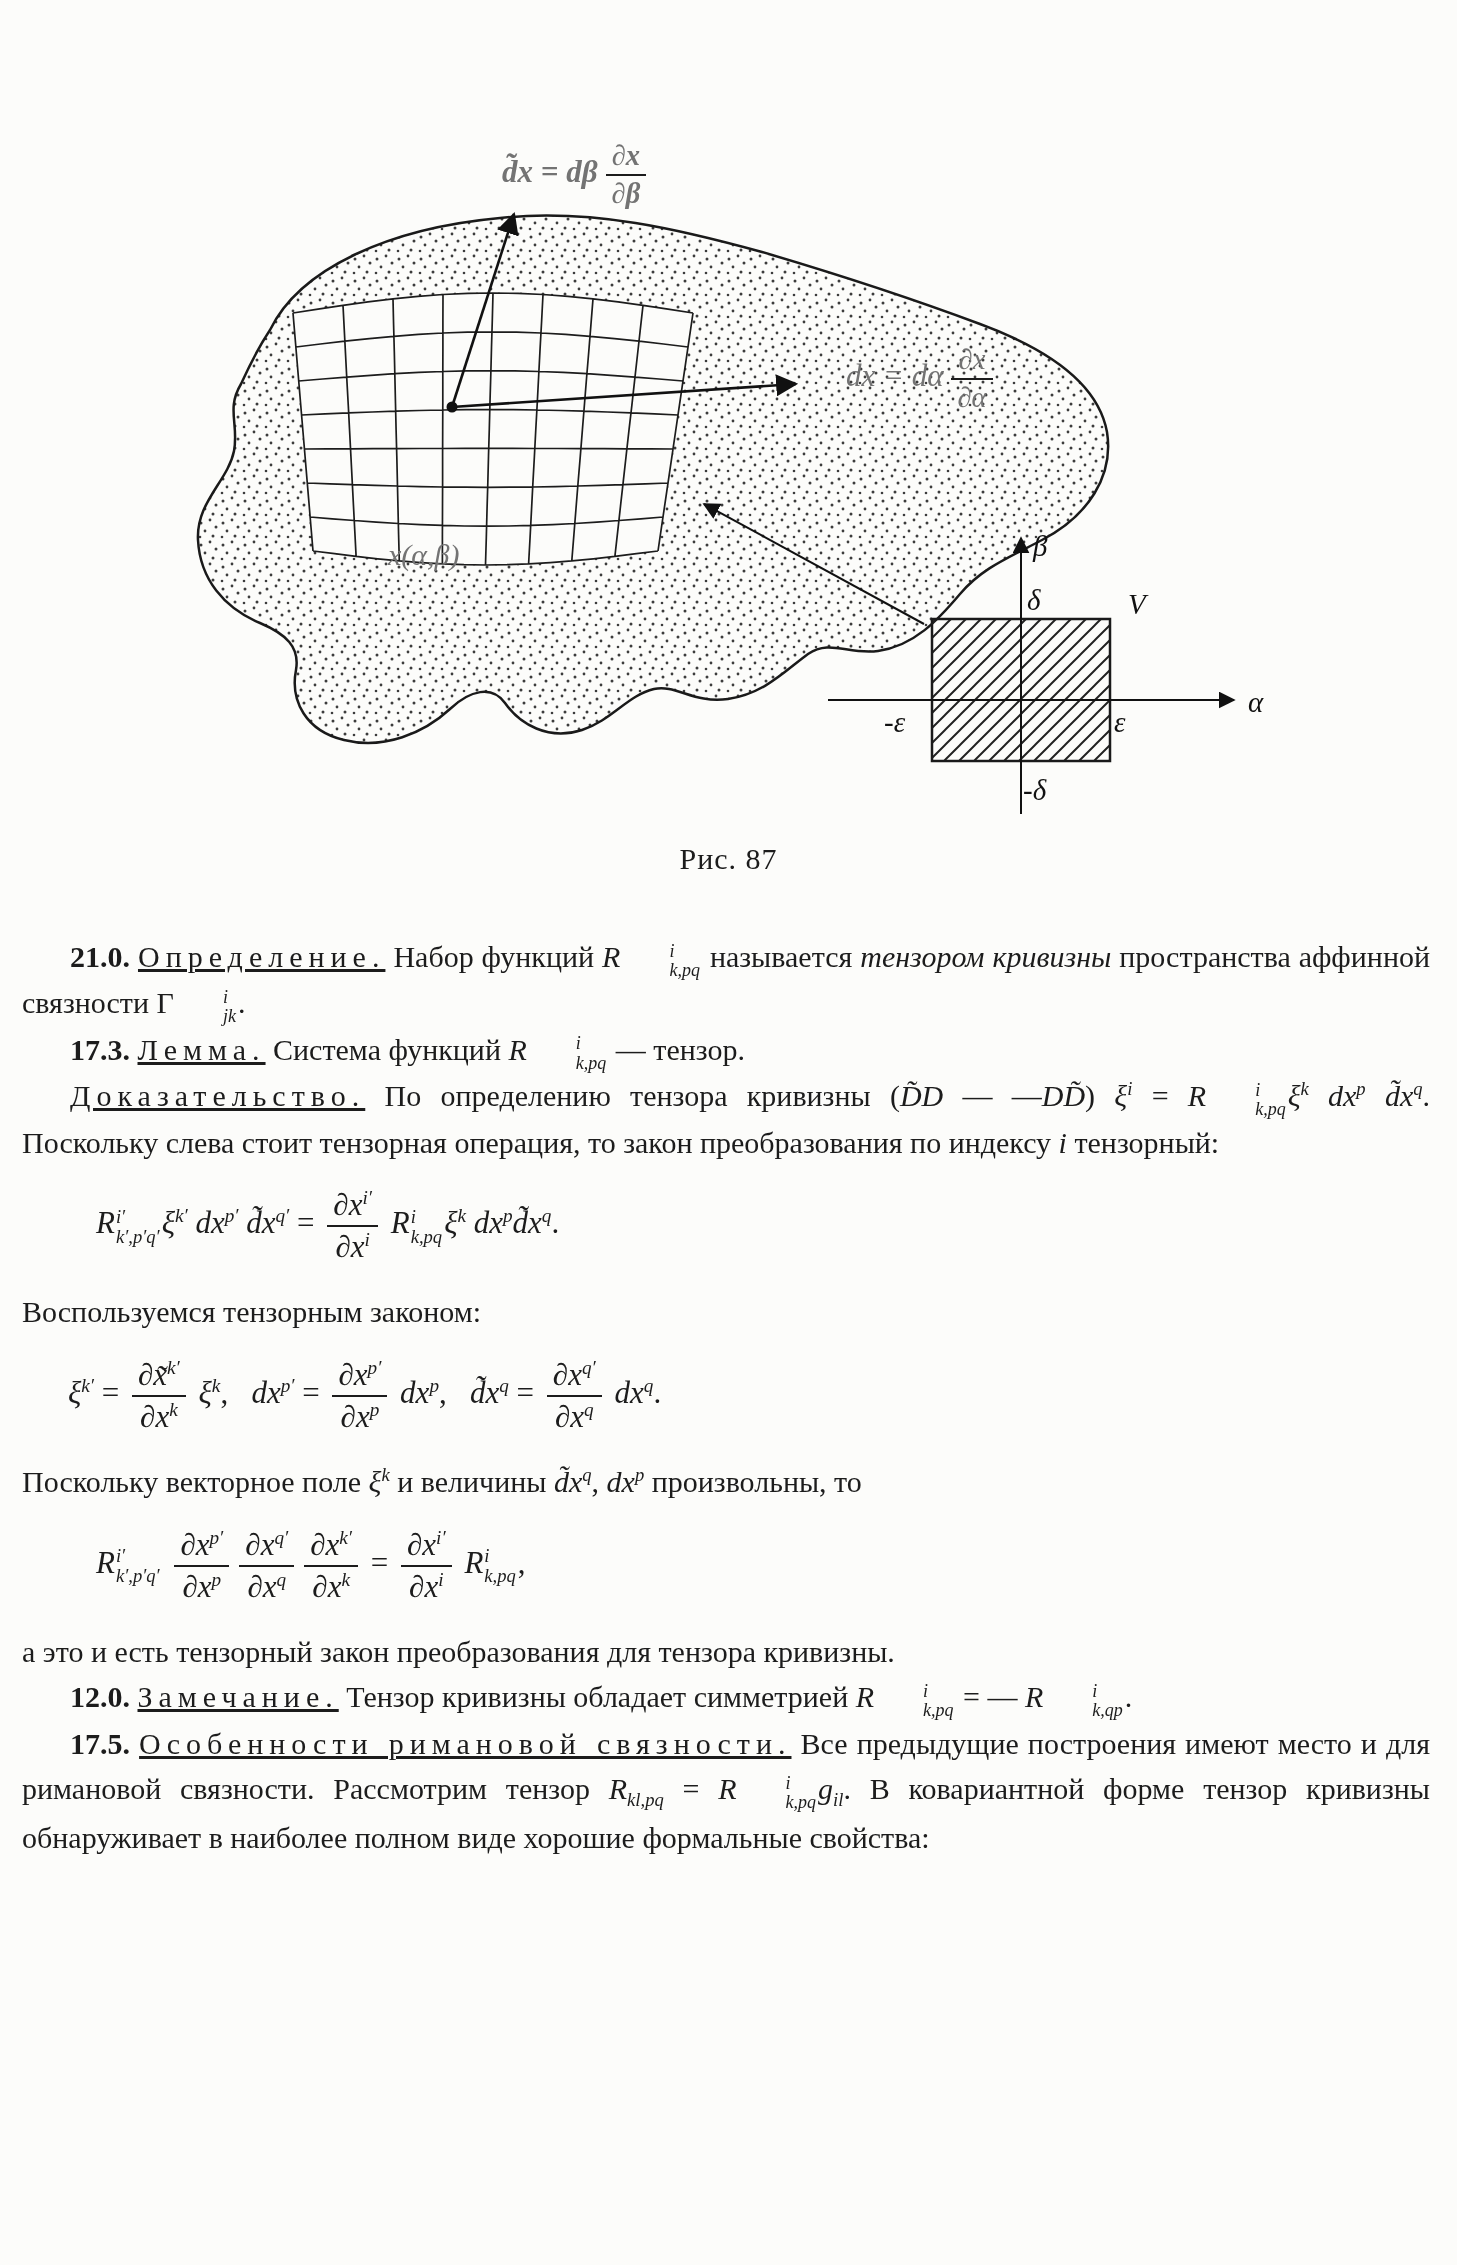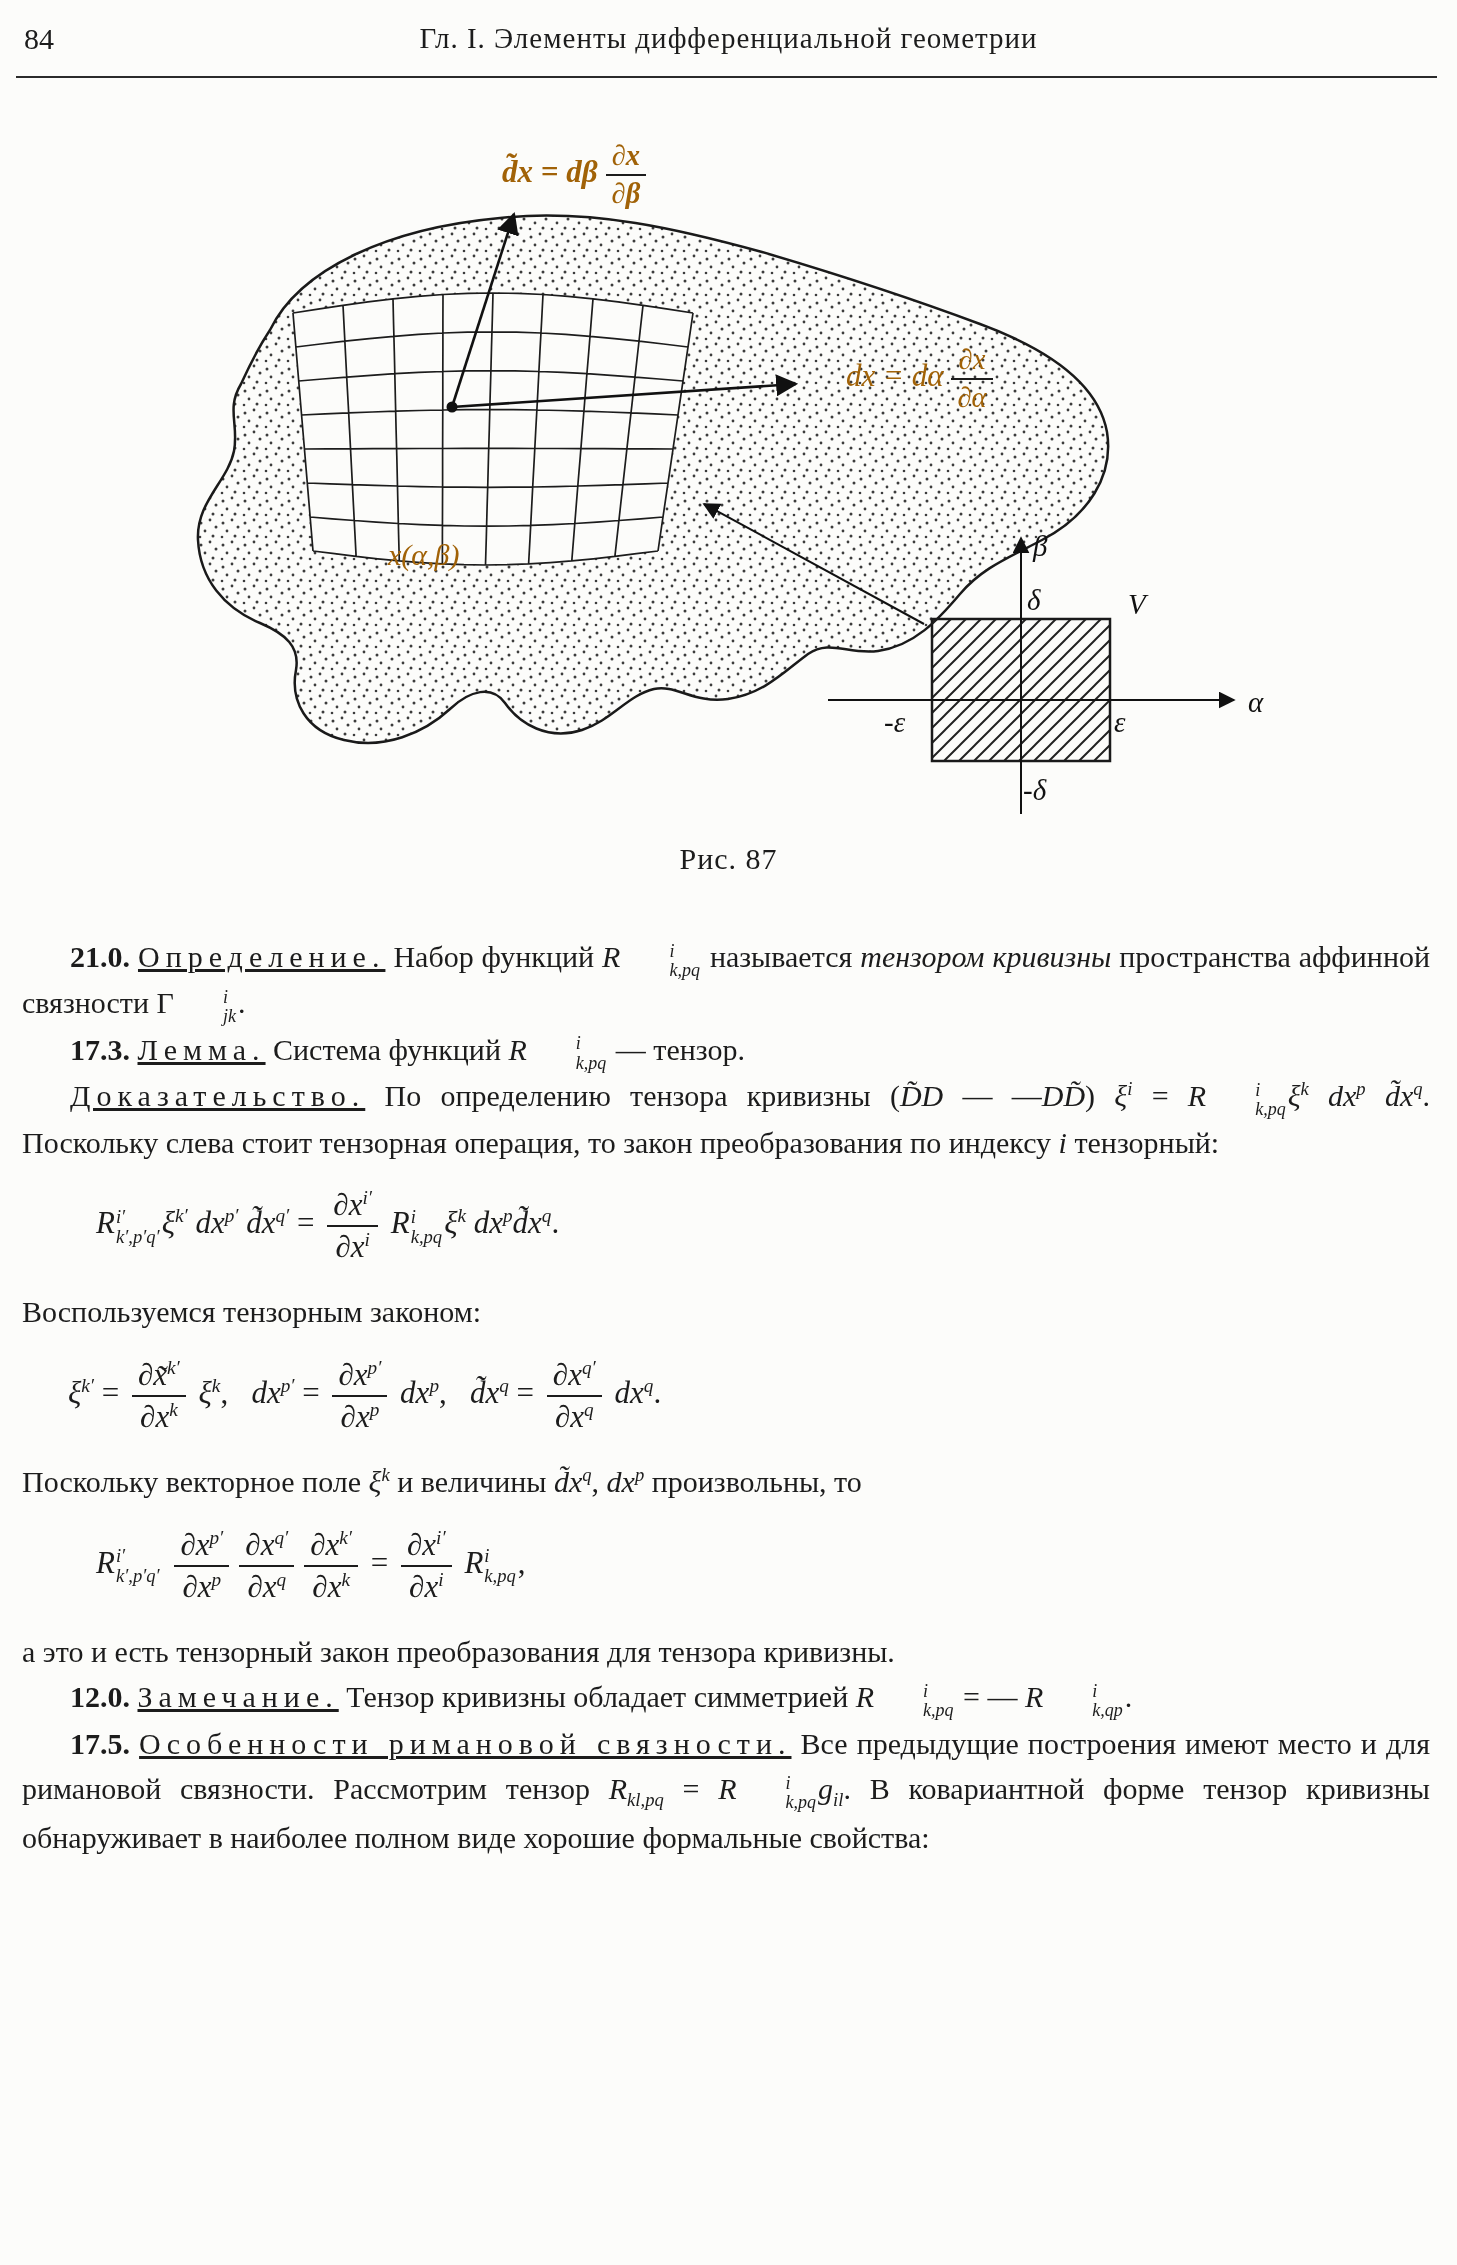--- a/index.html
+++ b/index.html
@@ -10,21 +10,21 @@
     font-family:"Liberation Serif", serif; overflow:hidden;
   }
   
   .header { position:absolute; top:20px; left:0; width:100%; height:60px; }
   .pagenum { position:absolute; left:24px; top:2px; font-size:30px; }
   .chapter { display:block; text-align:center; font-size:29px; letter-spacing:1px; padding-top:2px; }
   .rule { position:absolute; top:56px; left:16px; right:20px; height:2px; background:#2b2b2b; }
   
   .figure { position:absolute; top:100px; left:0; width:1457px; height:810px; }
   .fig-svg { position:absolute; left:0; top:0; }
-  .fig-label { position:absolute; font-style:italic; font-size:31px; white-space:nowrap; color:#a16207; }
+  .fig-label { position:absolute; font-style:italic; font-size:31px; white-space:nowrap; color:#737373; }
   .lbl-dbeta  { left:502px; top:40px; font-weight:bold; }
   .lbl-dalpha { left:818px; top:244px;margin-left:28px; }
   .lbl-surface{ left:388px; top:438px; font-size:30px; }
   .fig-caption{ position:absolute; top:742px; left:0; width:100%; text-align:center; font-size:30px; letter-spacing:1px; }
   .axis-lbl { font-family:"Liberation Serif", serif; font-style:italic; font-size:29px; fill:#111; }
   
   .text { position:absolute; top:934px; left:22px; width:1408px; font-size:30px; line-height:1.52; text-align:justify; }
   .para.indent { text-indent:48px; }
   .formula { font-size:31px; margin:22px 0 24px 0; text-align:left; }
   .formula.f1 { padding-left:74px; }
@@ -39,25 +39,20 @@
   .fig-label .fr { font-size:0.92em; margin-left:8px; }
   
   .ss { display:inline-block; vertical-align:-0.5em; font-size:0.6em; line-height:1.08; text-align:left; margin:0 2px 0 1px; }
   .ss .st, .ss .sb { display:block; }
 </style>
 </head>
 <body>
 
 <div class="page">
 
-  <header class="header">
-    <span class="pagenum">84</span>
-    <span class="chapter">Гл. I. Элементы дифференциальной геометрии</span>
-    <div class="rule"></div>
-  </header>
 
   <div class="figure">
     <svg class="fig-svg" width="1457" height="810" viewBox="0 0 1457 810">
       <defs>
         <pattern id="stipple" width="22" height="22" patternUnits="userSpaceOnUse">
           <g fill="#3c3c3c">
             <circle cx="3" cy="5" r="1.5"></circle>
             <circle cx="12" cy="2" r="1.4"></circle>
             <circle cx="18" cy="9" r="1.5"></circle>
             <circle cx="7" cy="13" r="1.4"></circle>

